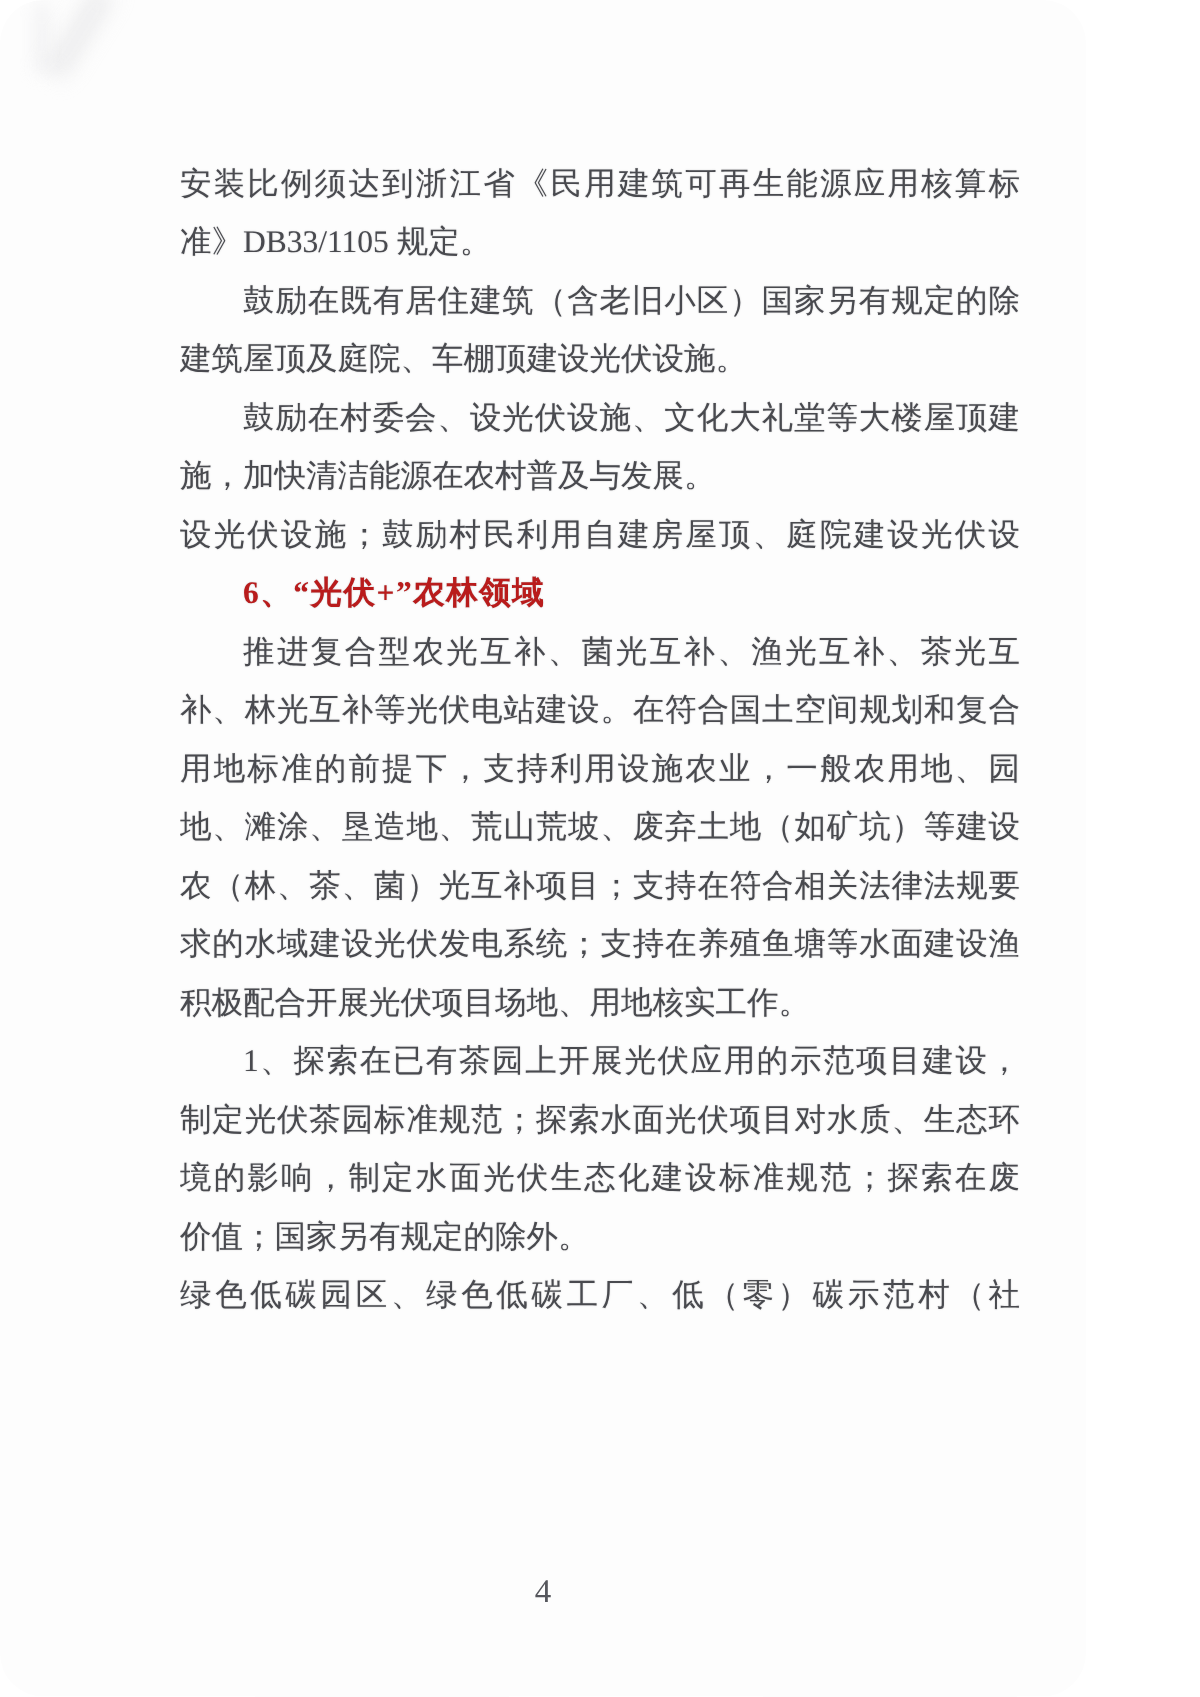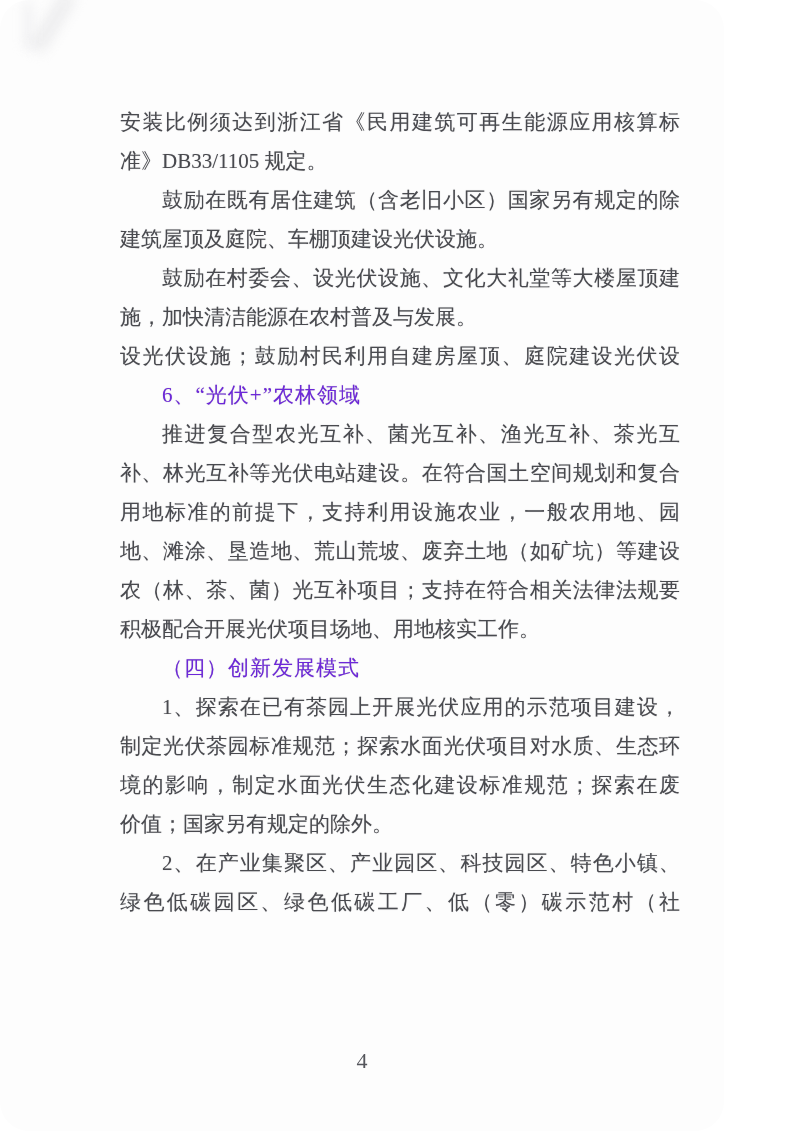--- a/index.html
+++ b/index.html
@@ -58,22 +58,22 @@
     text-align-last: justify;
     white-space: normal;
   }
   .line.indent {
     text-indent: 42px;
   }
   .line.endline {
     text-align-last: left;
   }
   .block.heading .line {
-    font-weight: 400;
-    color: #6d28d9;
+    font-weight: 700;
+    color: #b91c1c;
     text-align-last: left;
     letter-spacing: 1px;
   }
   .page-number {
     position: absolute;
     left: 0;
     top: 1046px;
     width: 100%;
     text-align: center;
     font-size: 22px;
@@ -104,30 +104,27 @@
       </div>
       <div class="block heading">
         <div class="line indent endline">6、“光伏+”农林领域</div>
       </div>
       <div class="block">
         <div class="line indent">推进复合型农光互补、菌光互补、渔光互补、茶光互</div>
         <div class="line">补、林光互补等光伏电站建设。在符合国土空间规划和复合</div>
         <div class="line">用地标准的前提下，支持利用设施农业，一般农用地、园</div>
         <div class="line">地、滩涂、垦造地、荒山荒坡、废弃土地（如矿坑）等建设</div>
         <div class="line">农（林、茶、菌）光互补项目；支持在符合相关法律法规要</div>
+        <div class="line">求的水域建设光伏发电系统；支持在养殖鱼塘等水面建设渔</div>
         <div class="line endline">积极配合开展光伏项目场地、用地核实工作。</div>
-      </div>
-      <div class="block heading">
-        <div class="line indent endline">（四）创新发展模式</div>
       </div>
       <div class="block">
         <div class="line indent">1、探索在已有茶园上开展光伏应用的示范项目建设，</div>
         <div class="line">制定光伏茶园标准规范；探索水面光伏项目对水质、生态环</div>
         <div class="line">境的影响，制定水面光伏生态化建设标准规范；探索在废</div>
         <div class="line endline">价值；国家另有规定的除外。</div>
       </div>
       <div class="block">
-        <div class="line indent">2、在产业集聚区、产业园区、科技园区、特色小镇、</div>
         <div class="line">绿色低碳园区、绿色低碳工厂、低（零）碳示范村（社</div>
       </div>
     </div>
   <div class="page-number">4</div>
 </div>
 
 </body></html>

